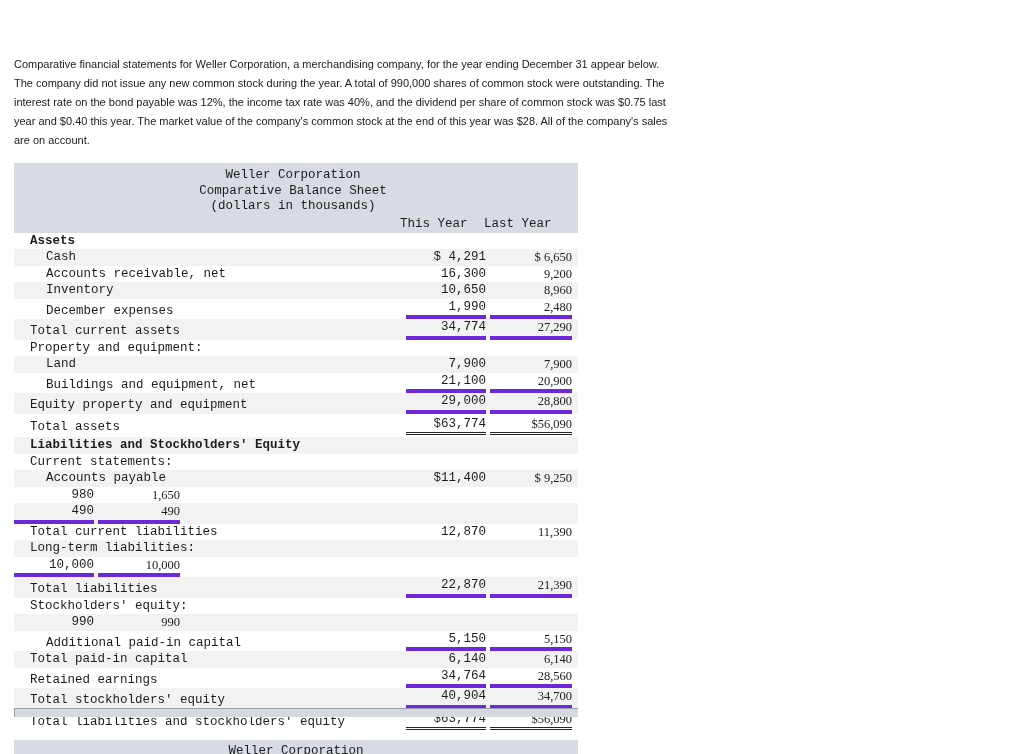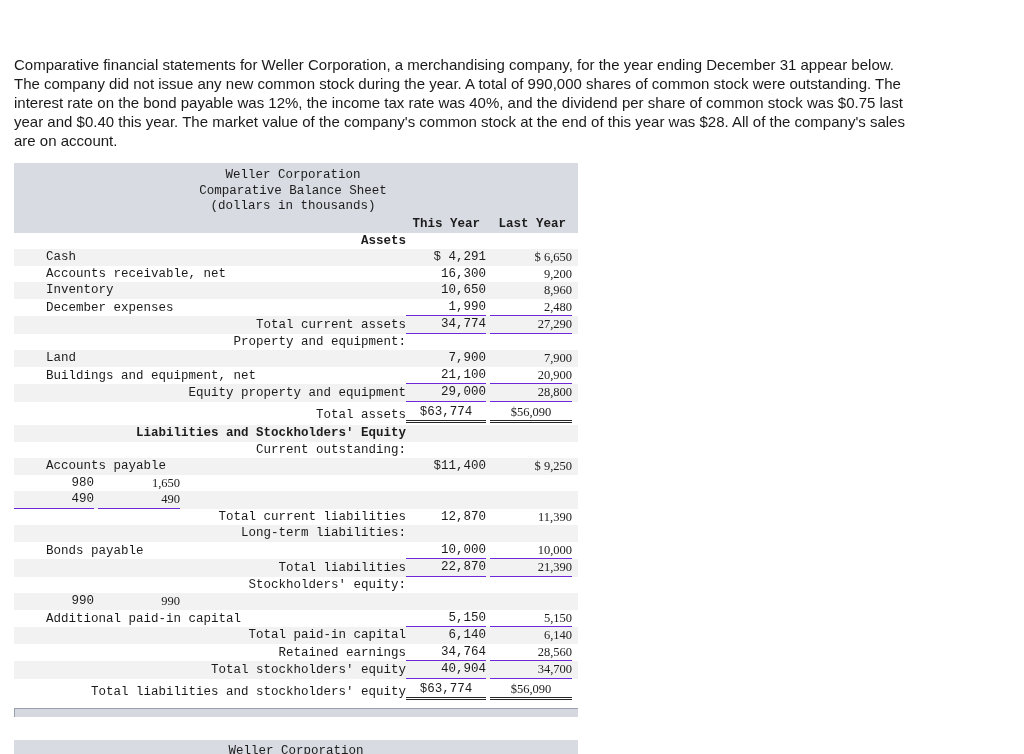--- a/index.html
+++ b/index.html
@@ -7,53 +7,53 @@
     width: 1024px; height: 754px;
     overflow: hidden;
     background: #ffffff;
     font-family: "Liberation Sans", sans-serif;
   }
   .page { position: relative; width: 1024px; height: 754px; }
 
   
   .intro {
     position: absolute; left: 14px; top: 55px;
-    font-size: 15px; line-height: 19px; color: #1a1a1a;
+    font-size: 11px; line-height: 19px; color: #1a1a1a;
   }
   .intro div { white-space: nowrap; }
 
   
   .sheet {
     position: absolute; left: 14px; top: 163px;
     width: 564px;
     font-family: "Liberation Mono", "DejaVu Sans Mono", monospace;
     font-size: 12.5px; color: #1c1c1c;
   }
   .sheet-header {
     background: var(--header-bg, #d8dbe2);
     padding: 5px 6px 0 0;
   }
   .title-line { text-align: center; line-height: 15.5px; white-space: nowrap; }
   .colhead-row { display: flex; line-height: 18px; padding-right: 6px; }
   .colhead-spacer { flex: 1; }
-  .colhead { width: 80px; text-align: right; white-space: nowrap; font-weight: bold; }
+  .colhead { width: 80px; text-align: left; white-space: nowrap; }
   .colhead + .colhead { margin-left: 4px; width: 82px; }
 
   .tbody { width: 100%; }
   .trow { display: flex; line-height: 16.5px; padding-right: 6px; align-items: flex-end; }
   .trow:nth-child(even) { background: var(--stripe, #f2f2f2); }
   .trow.tall { padding-top: 2px; padding-bottom: 2px; }
   .lab { flex: 1; white-space: nowrap; }
-  .ind1 { padding-left: 16px; text-align: right; }
+  .ind1 { padding-left: 16px; }
   .ind2 { padding-left: 32px; }
   .b { font-weight: bold; }
   .val { width: 80px; text-align: right; white-space: nowrap; }
   .val + .val { margin-left: 4px; width: 82px; font-family: Liberation Serif, serif; }
-  .u1 { border-bottom: 1px solid #6d28d9; }
-  .u2 { border-bottom: 3px double #262626; text-align: center; }
+  .u1 { border-bottom: 4px solid #6d28d9; }
+  .u2 { border-bottom: 3px double #262626; }
 
   
   .hbar {
     position: absolute; left: 14px; top: 708px;
     width: 564px; height: 9px;
     background: #d5d8de;
     border-top: 1px solid #9aa0ab;
     border-left: 1px solid #9aa0ab;
     box-sizing: border-box;
   }
@@ -147,21 +147,21 @@
           <div class="lab ind1">Total assets</div>
           <div class="val u2">$63,774</div>
           <div class="val u2">$56,090</div>
         </div>
         <div class="trow">
           <div class="lab ind1 b">Liabilities and Stockholders' Equity</div>
           <div class="val"></div>
           <div class="val"></div>
         </div>
         <div class="trow">
-          <div class="lab ind1">Current outstanding:</div>
+          <div class="lab ind1">Current statements:</div>
           <div class="val"></div>
           <div class="val"></div>
         </div>
         <div class="trow">
           <div class="lab ind2">Accounts payable</div>
           <div class="val">$11,400</div>
           <div class="val">$ 9,250</div>
         </div>
         <div class="trow">
           <div class="val">980</div>
@@ -175,21 +175,20 @@
           <div class="lab ind1">Total current liabilities</div>
           <div class="val">12,870</div>
           <div class="val">11,390</div>
         </div>
         <div class="trow">
           <div class="lab ind1">Long-term liabilities:</div>
           <div class="val"></div>
           <div class="val"></div>
         </div>
         <div class="trow">
-          <div class="lab ind2">Bonds payable</div>
           <div class="val u1">10,000</div>
           <div class="val u1">10,000</div>
         </div>
         <div class="trow">
           <div class="lab ind1">Total liabilities</div>
           <div class="val u1">22,870</div>
           <div class="val u1">21,390</div>
         </div>
         <div class="trow">
           <div class="lab ind1">Stockholders' equity:</div>

